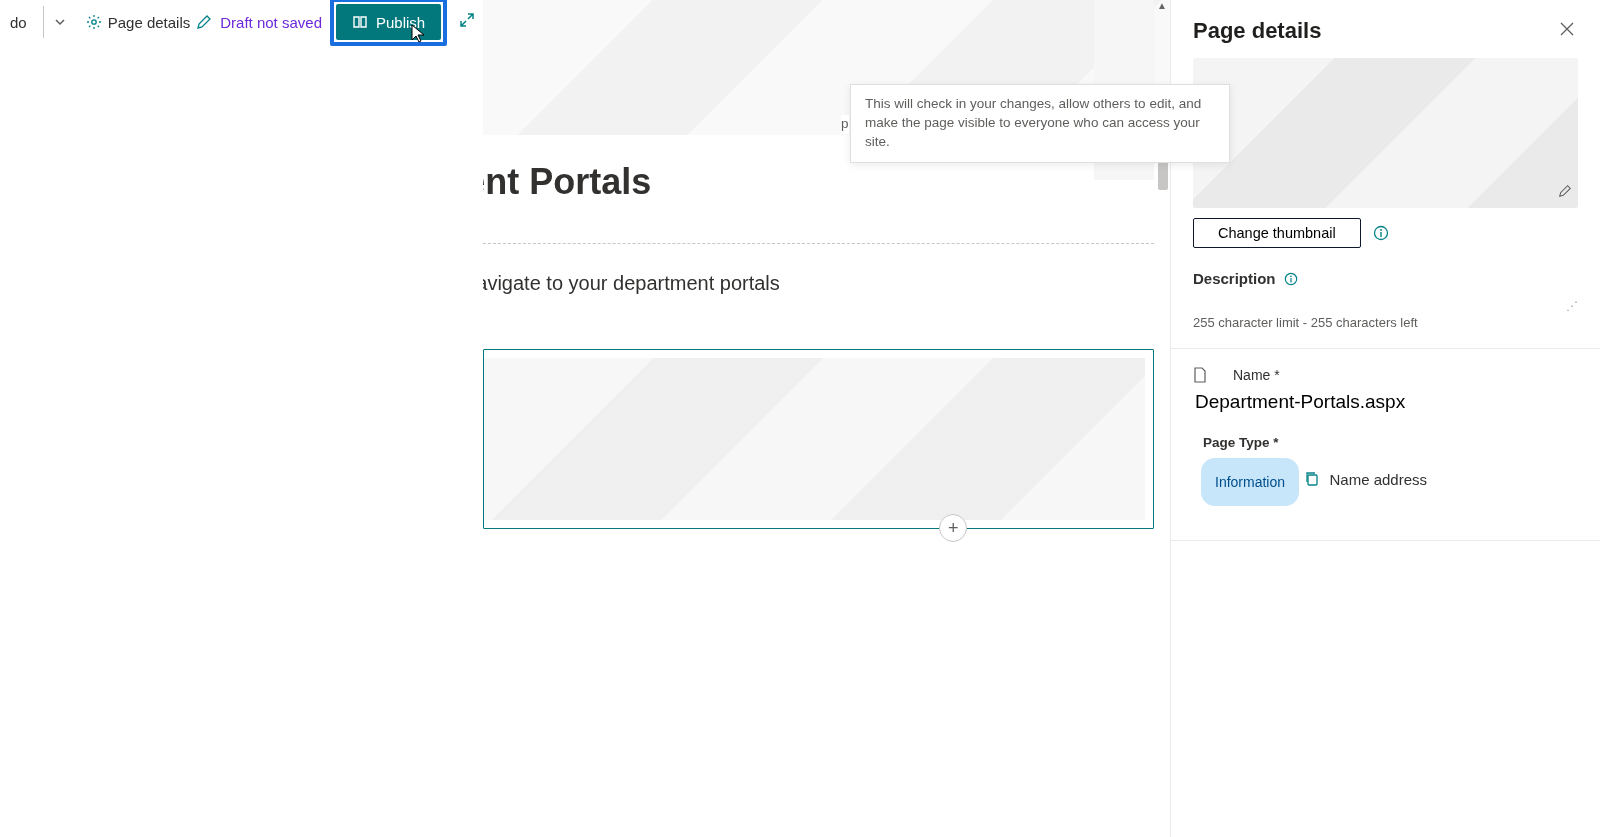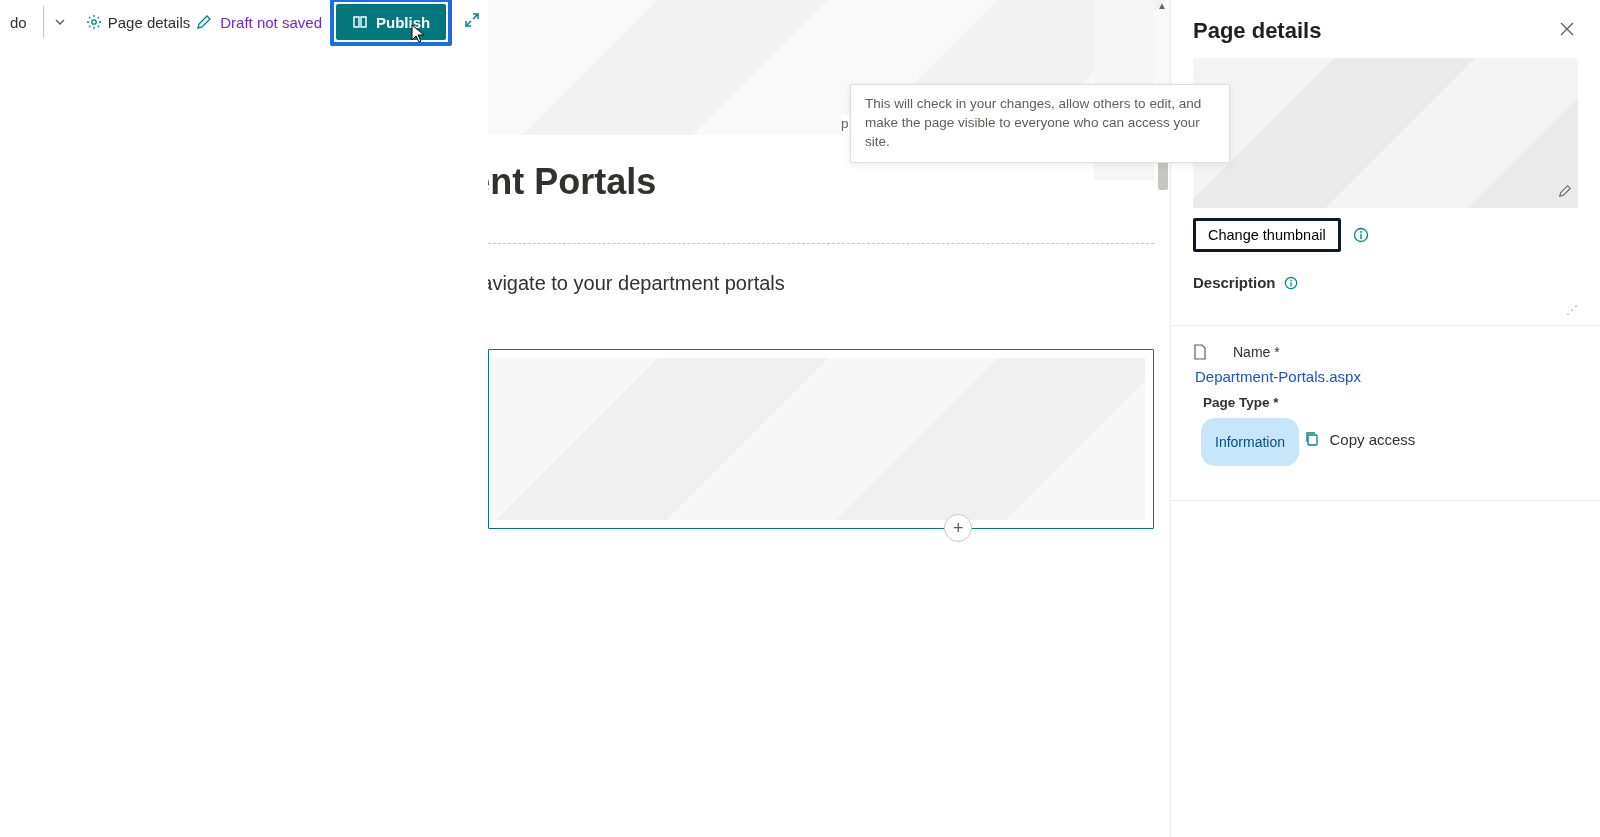--- a/index.html
+++ b/index.html
@@ -72,21 +72,21 @@
       border-radius: 2px;
       position: relative;
     }
     .publish-btn {
       background: #03787c;
       color: #fff;
       border: none;
       height: 36px;
       padding: 0 16px;
       font-size: 15px;
-      font-weight: 700;
+      font-weight: 400;
       display: inline-flex;
       align-items: center;
       gap: 8px;
       cursor: pointer;
       border-radius: 2px;
     }
     .cursor {
       position: absolute;
       left: 77px; top: 22px;
       pointer-events: none;
@@ -251,23 +251,23 @@
       position:absolute; right:6px; bottom:6px;
       color:#605e5c;
     }
     .thumb-row {
       display: flex;
       align-items: center;
       gap: 12px;
       margin-bottom: 22px;
     }
     .change-thumb-btn {
-      border: 3px solid #0f172a;
+      border: 1px solid #0f172a;
       background: #fff;
-      padding: 6px 12px;
+      padding: 6px 24px;
       font-size: 14.5px;
       border-radius: 2px;
       cursor: pointer;
     }
     .field-label {
       font-size: 15px;
       font-weight: 600;
       color: #323130;
       display: inline-flex;
       align-items: center;
@@ -311,23 +311,23 @@
     }
     .prop-row {
       display: flex;
       align-items: center;
       gap: 26px;
       font-size: 14px;
       color: #323130;
       margin-bottom: 8px;
     }
     .prop-value {
-      font-size: 15px;
-      color: #1d4ed8;
-      margin-bottom: 10px;
+      font-size: 19px;
+      color: #000000;
+      margin-bottom: 22px;
       padding-left: 2px;
     }
     .prop-label-sm {
       font-size: 13.5px;
       color: #323130;
       font-weight: 600;
       margin-bottom: 8px;
       padding-left: 10px;
     }
     .pill {
@@ -474,20 +474,21 @@
     <span>Description</span>
     <span class="info-icon">
       <svg width="14" height="14" viewBox="0 0 16 16">
           <circle cx="8" cy="8" r="6.5" fill="none" stroke="#038387" stroke-width="1.3"></circle>
           <circle cx="8" cy="5" r="0.9" fill="#038387"></circle>
           <rect x="7.3" y="7" width="1.4" height="5" fill="#038387"></rect>
         </svg>
     </span>
   </div>
   <div class="resize-grip">⋰</div>
+  <div class="char-limit">255 character limit - 255 characters left</div>
 
   <div class="section-divider"></div>
 
 
   <div class="prop-row">
     <span class="page-icon">
       <svg width="14" height="16" viewBox="0 0 14 16">
           <path d="M2 1h7l3 3v11H2z" fill="none" stroke="#605e5c" stroke-width="1.2"></path>
         </svg>
     </span>
@@ -498,18 +499,18 @@
   <div class="prop-label-sm">Page Type *</div>
   <span class="pill">Information</span>
 
   <div class="copy-row">
     <span class="copy-icon">
       <svg width="16" height="16" viewBox="0 0 16 16">
           <rect x="4" y="4" width="9" height="10" rx="1" fill="none" stroke="#038387" stroke-width="1.3"></rect>
           <path d="M3 11V2h8" fill="none" stroke="#038387" stroke-width="1.3"></path>
         </svg>
     </span>
-    <span>Copy access</span>
+    <span>Name address</span>
   </div>
 
   <div class="section-divider"></div>
 
 </div>
 
 </body></html>

